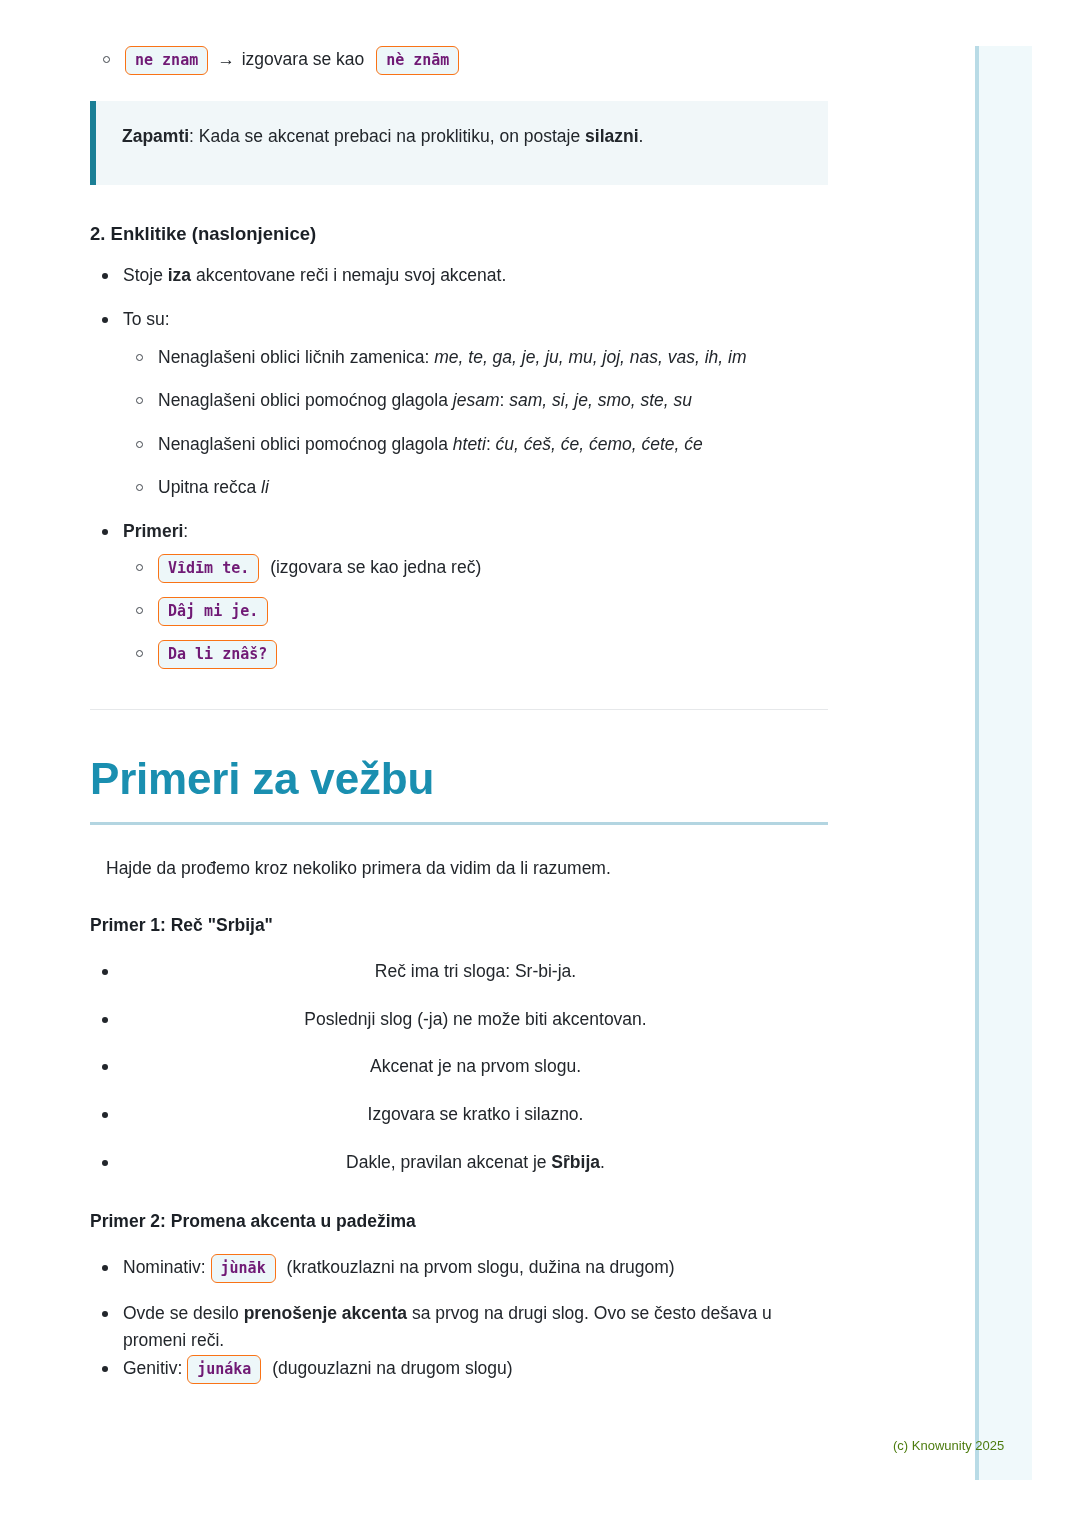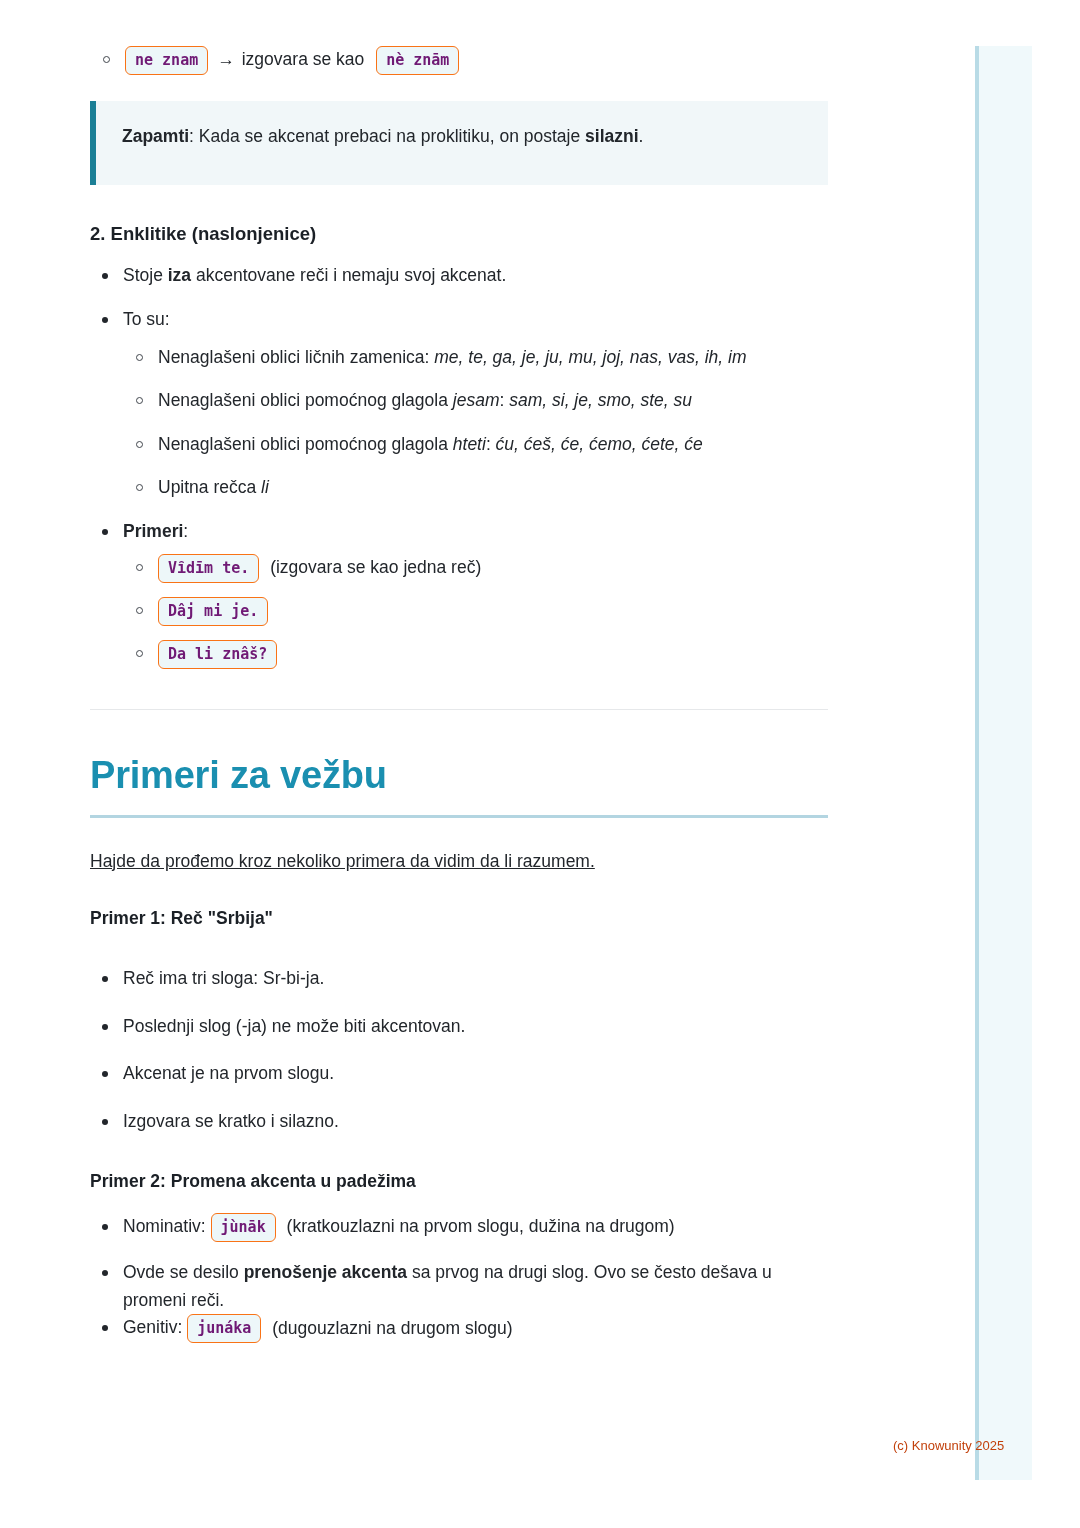--- a/index.html
+++ b/index.html
@@ -133,43 +133,42 @@
     margin: 30px 0 0 0;
   }
 
   
   .divider {
     height: 1px;
     background: #e6e8ea;
     margin: 40px 0 0 0;
   }
   h1.section-title {
-    font-size: 38px;
+    font-size: 44px;
     font-weight: bold;
     color: #1a8fb0;
     margin: 44px 0 0 0;
     letter-spacing: -0.2px;
   }
   .title-rule {
     height: 3px;
     background: #b3d5e1;
     margin-top: 18px;
   }
   .lede {
-    margin: 30px 0 0 0;
-    text-decoration: underline;
+    margin: 30px 0 0 16px;
   }
 
   
   .watermark {
     position: absolute;
     left: 893px;
     top: 1438px;
     font-size: 13px;
-    color: #c2410c;
+    color: #4d7c0f;
     white-space: nowrap;
     z-index: 5;
   }
 </style>
 </head>
 <body>
 
 <div class="side-strip"></div>
 
 <div class="page">
@@ -226,25 +225,28 @@
   </ul>
 
   <div class="divider"></div>
 
   <h1 class="section-title">Primeri za vežbu</h1>
   <div class="title-rule"></div>
 
   <p class="lede">Hajde da prođemo kroz nekoliko primera da vidim da li razumem.</p>
 
   <p class="subhead-sm">Primer 1: Reč "Srbija"</p>
-  <ul class="ul1" style="margin-top:32px;">
+  <ul class="ul1" style="margin-top:18px;text-align:center;">
     <li style="margin-bottom:20px;">Reč ima tri sloga: Sr-bi-ja.</li>
     <li style="margin-bottom:20px;">Poslednji slog (-ja) ne može biti akcentovan.</li>
     <li style="margin-bottom:20px;">Akcenat je na prvom slogu.</li>
     <li style="margin-bottom:20px;">Izgovara se kratko i silazno.</li>
+    <li style="margin-bottom:0;">
+      <span>Dakle, pravilan akcenat je </span><b>Sȓbija</b><span>.</span>
+    </li>
   </ul>
 
   <p class="subhead-sm" style="margin-top:32px;">Primer 2: Promena akcenta u padežima</p>
   <ul class="ul1" style="margin-top:18px;">
     <li style="margin-bottom:17px;">
       <span>Nominativ: </span><span class="chip">jùnāk</span>
       <span style="margin-left:6px;">(kratkouzlazni na prvom slogu, dužina na drugom)</span>
     </li>
     <li style="margin-bottom:0;">
       <span>Ovde se desilo </span><b>prenošenje akcenta</b><span> sa prvog na drugi slog. Ovo se često dešava u promeni reči.</span>

